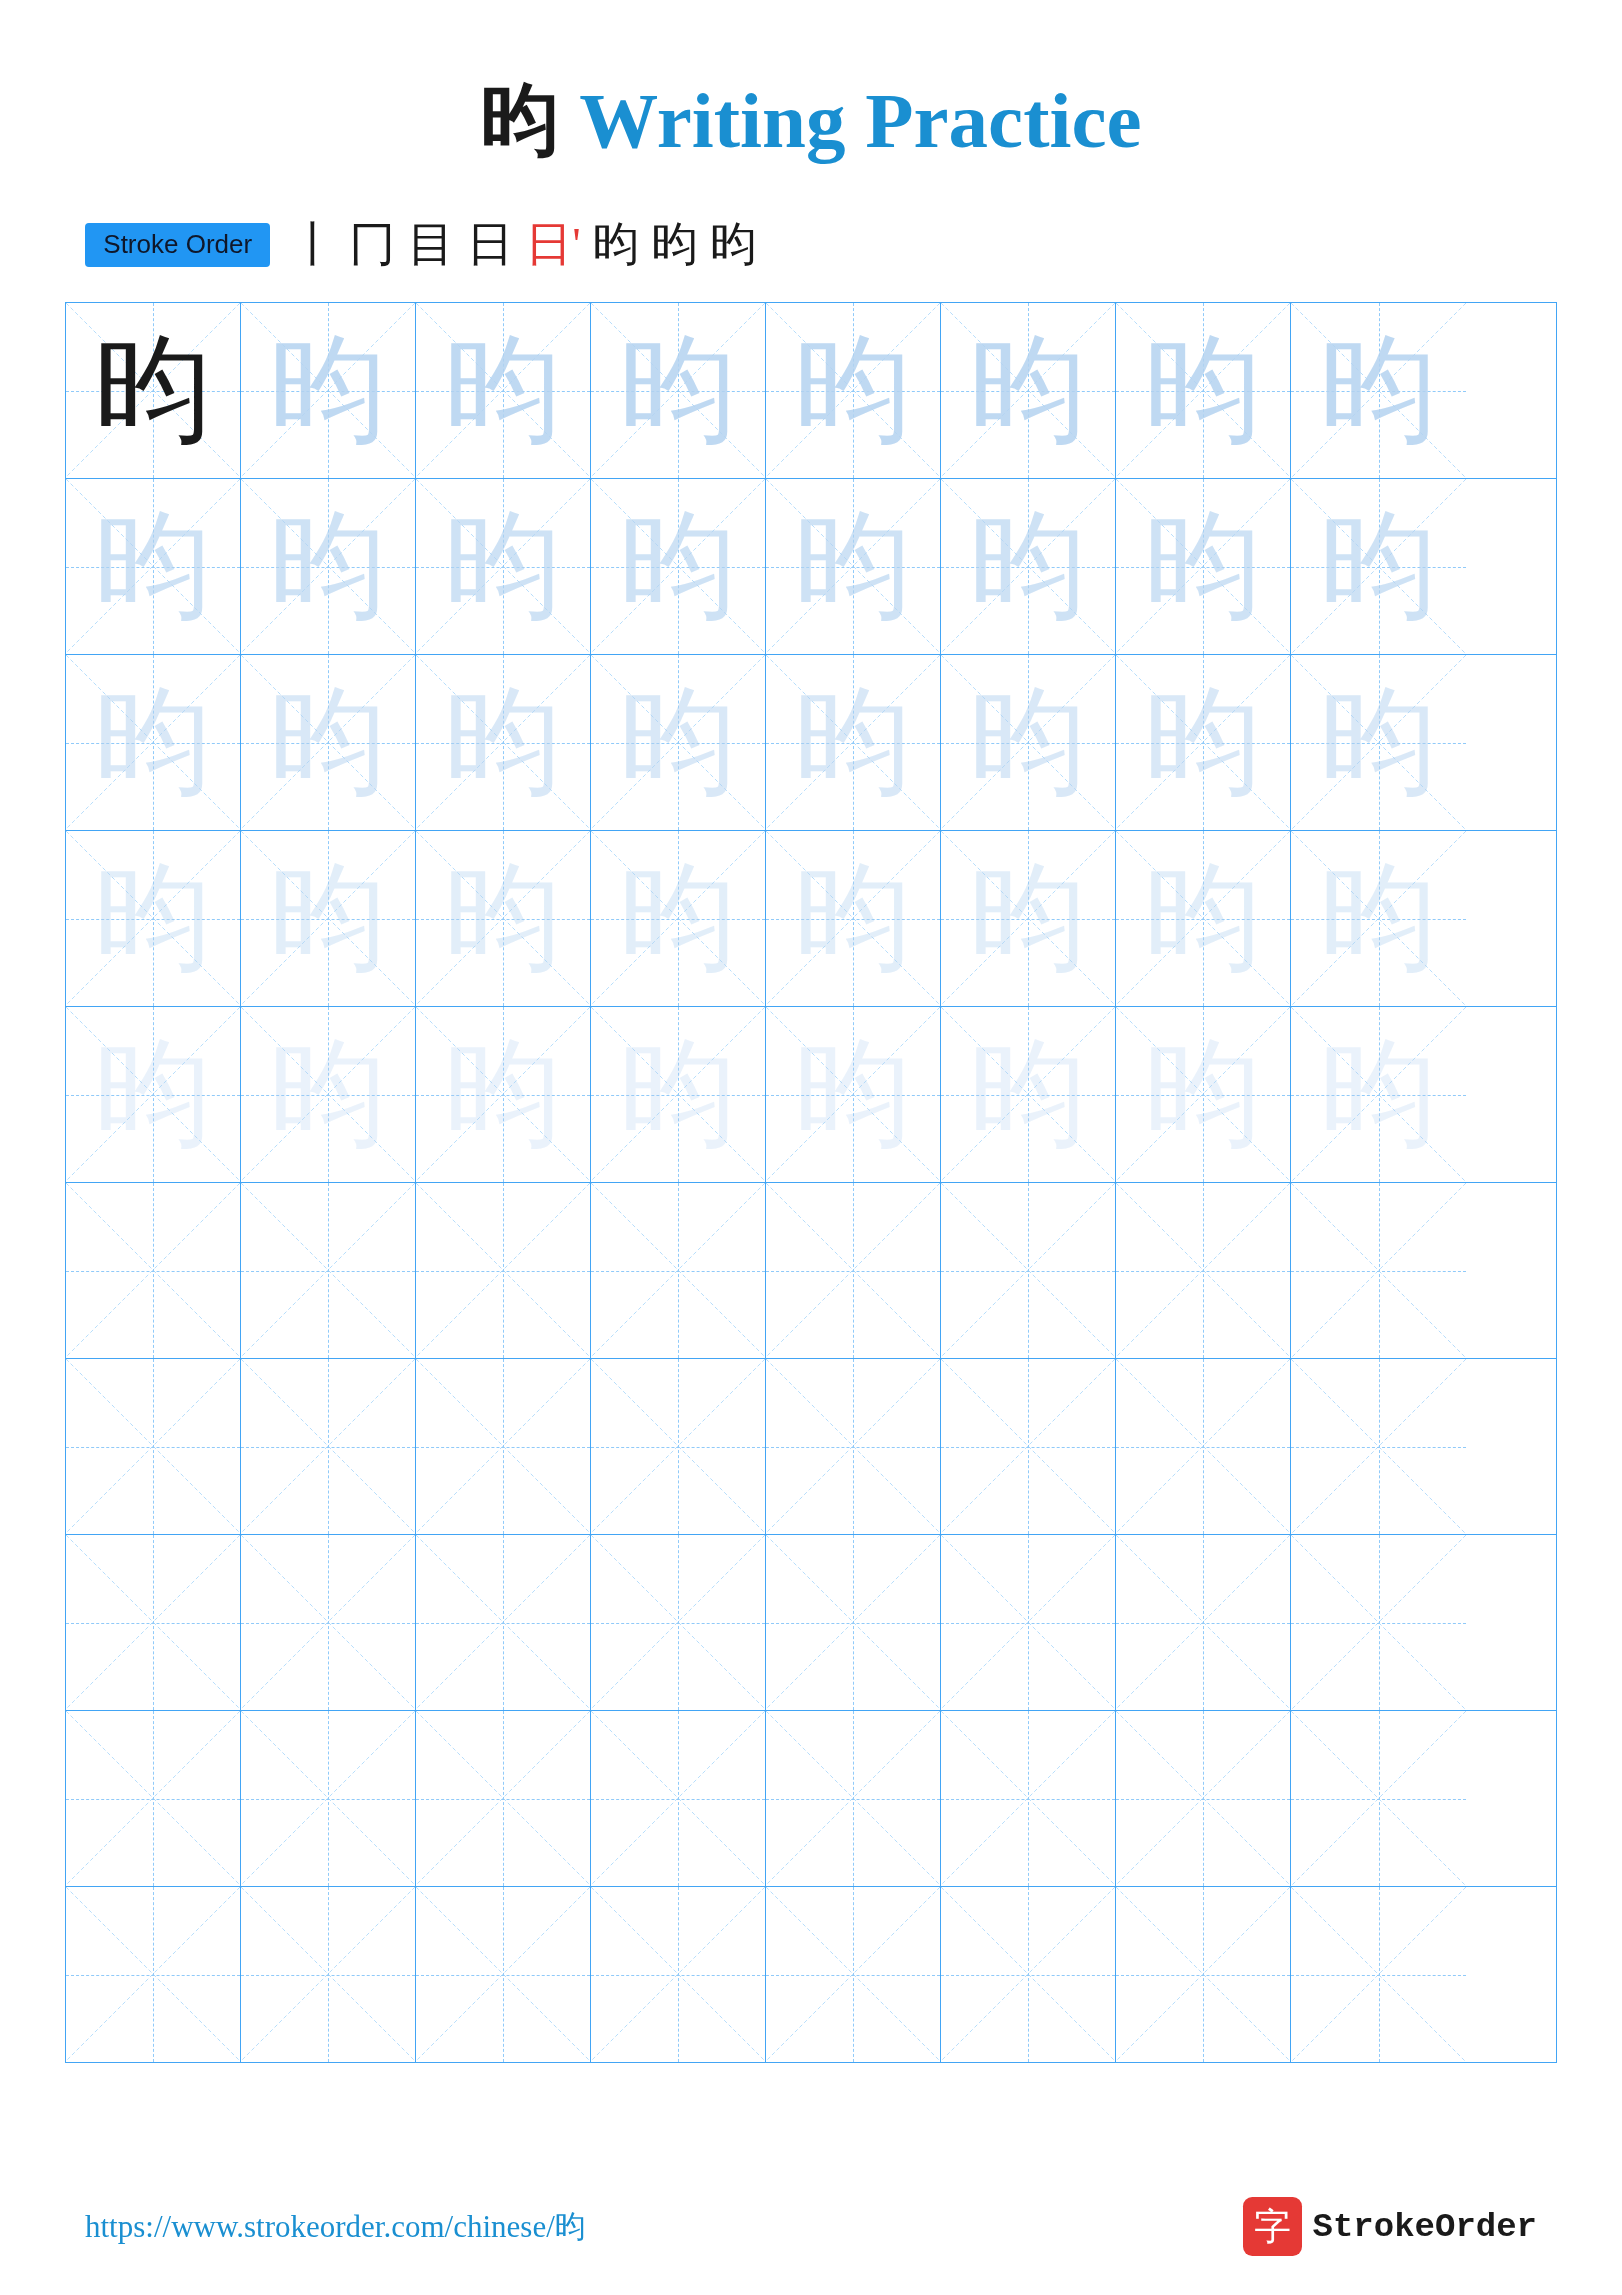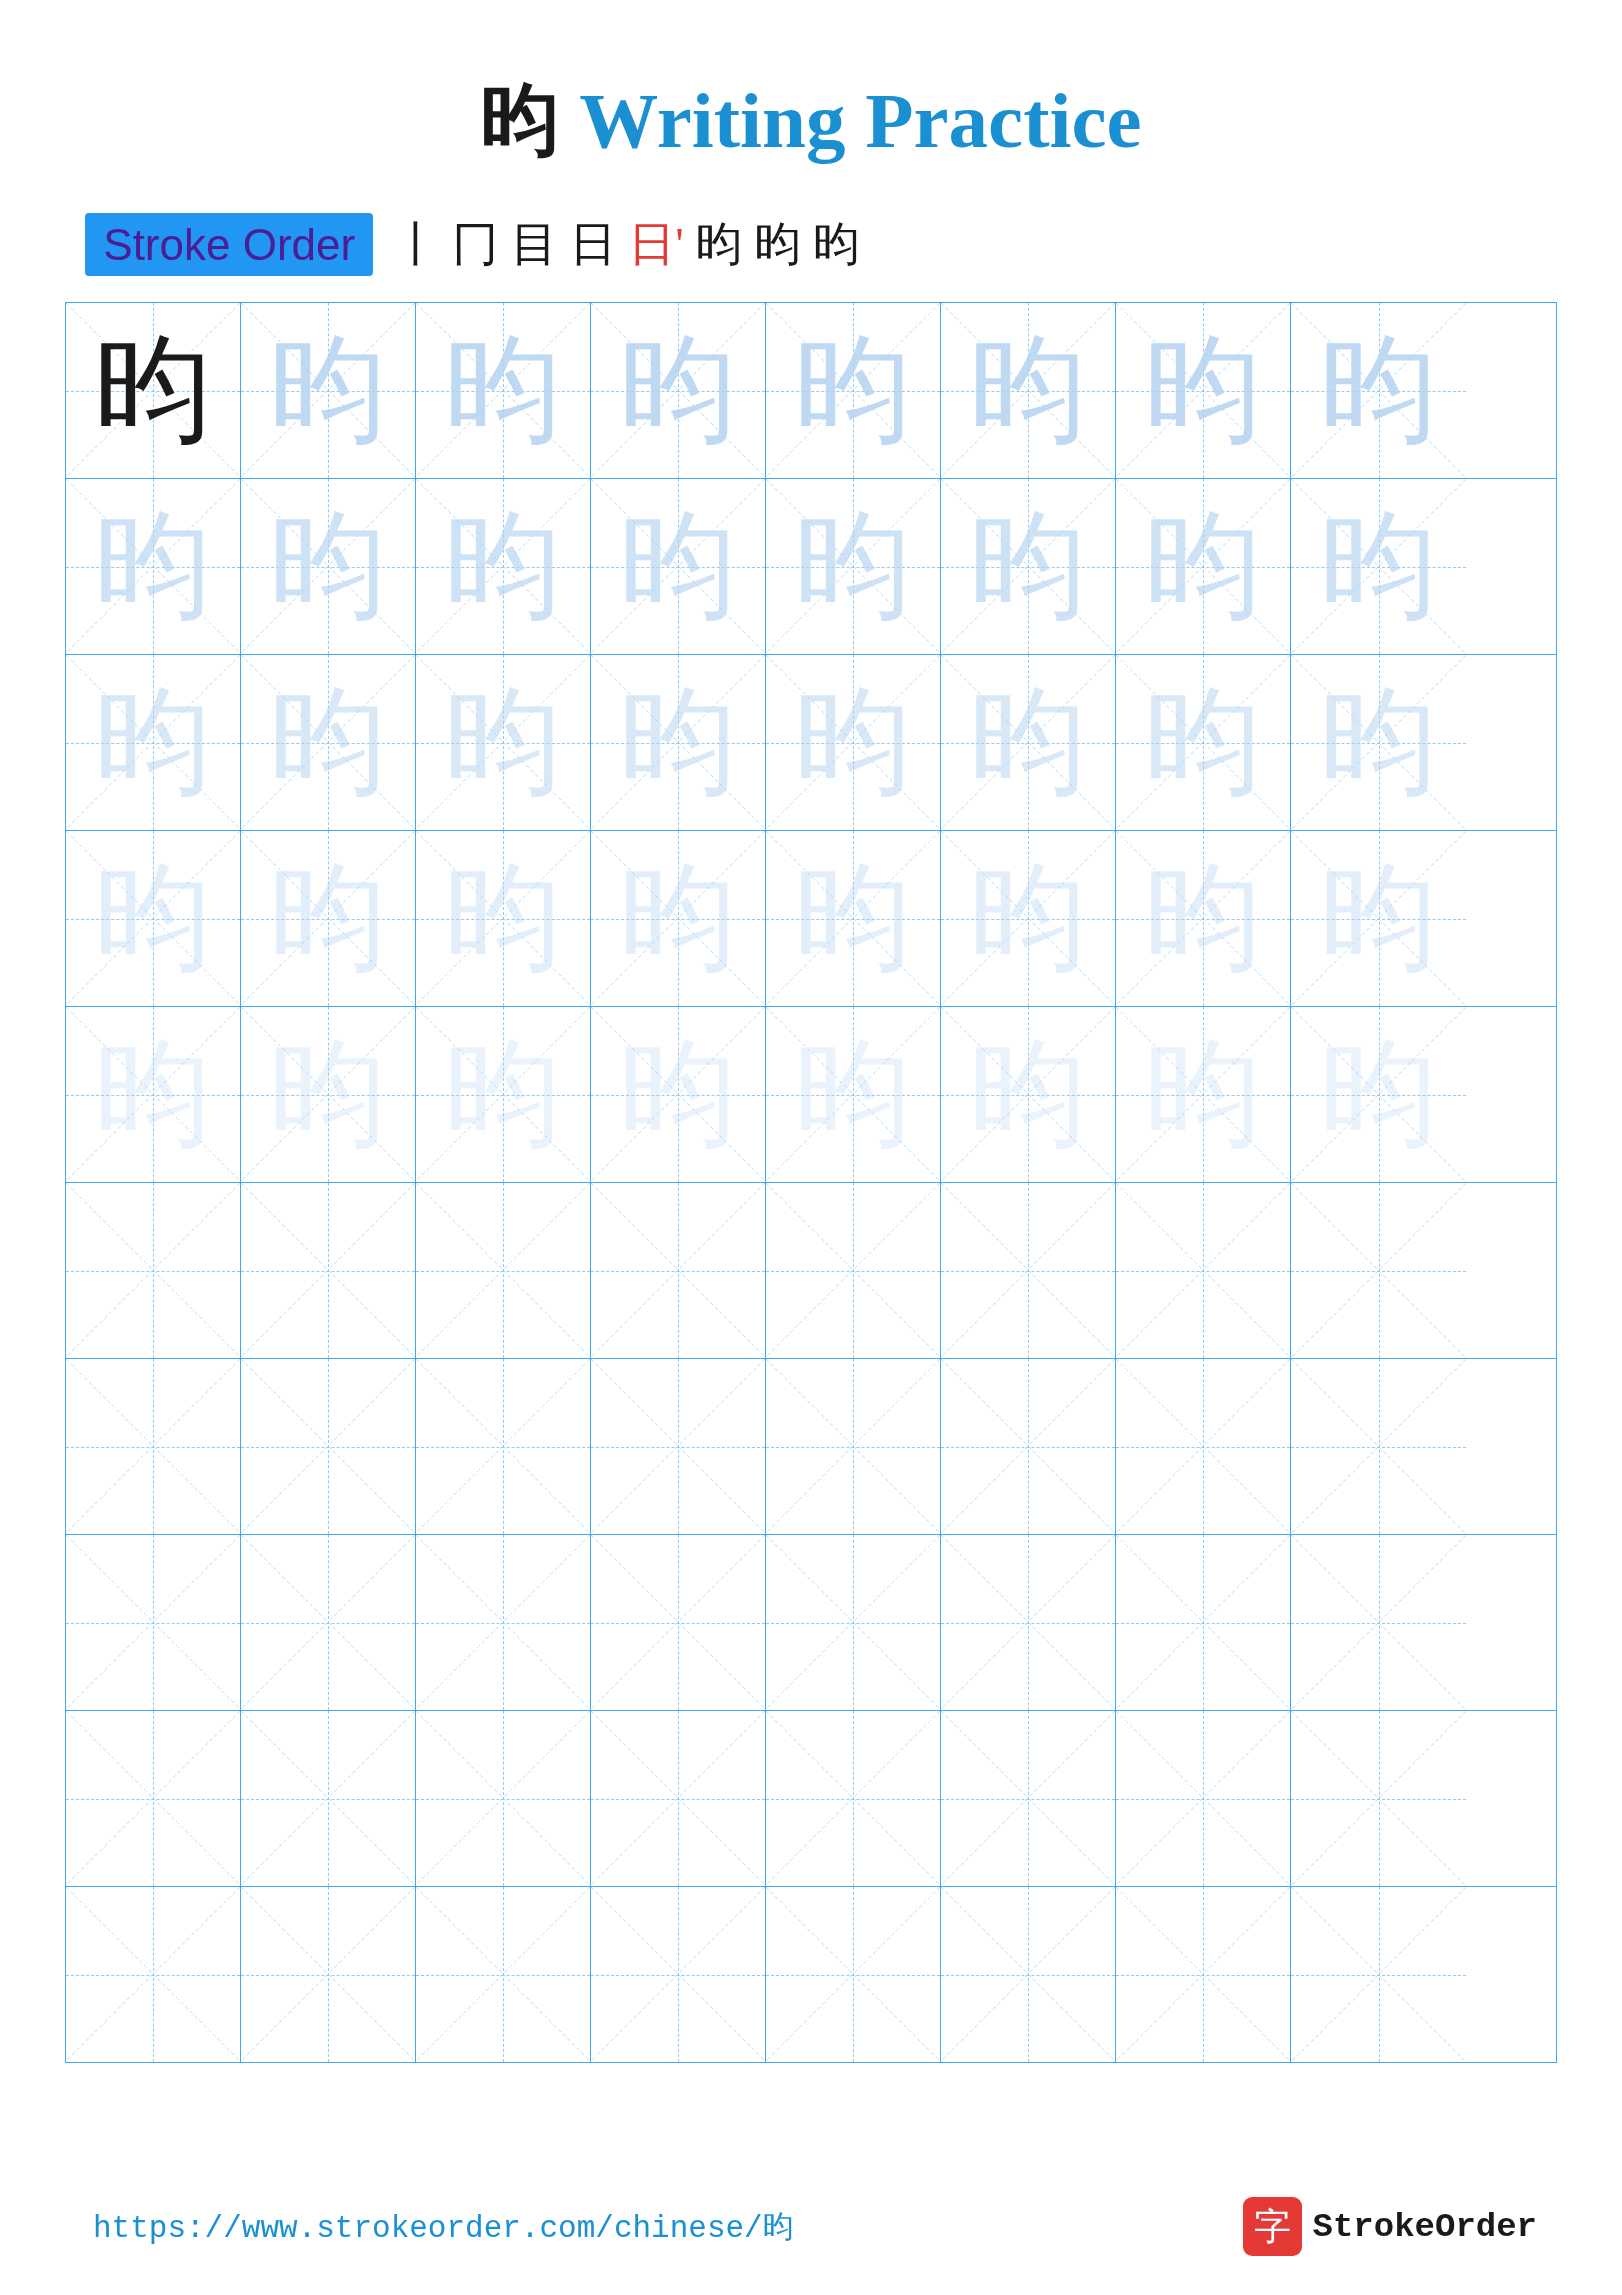--- a/index.html
+++ b/index.html
@@ -25,22 +25,22 @@
     .stroke-order-section {
       display: flex;
       align-items: center;
       padding-left: 85px;
       margin-bottom: 26px;
       gap: 19.6px;
     }
 
     .stroke-order-badge {
       background: #2196f3;
-      color: #4c1d95;
-      font-size: 44px;
+      color: #0f172a;
+      font-size: 26px;
       padding: 6.5px 18.3px;
       border-radius: 3.9px;
       font-family: sans-serif;
       font-weight: 500;
       white-space: nowrap;
     }
 
     .stroke-sequence {
       display: flex;
       align-items: center;
@@ -143,22 +143,21 @@
       left: 85px;
       right: 85px;
       display: flex;
       align-items: center;
       justify-content: space-between;
     }
 
     .footer-url {
       font-size: 31px;
       color: #1a8fd1;
-      font-family: Liberation Mono, monospace;
-      margin-left: 8px;
+      font-family: Liberation Serif, serif;
     }
 
     .footer-logo {
       display: flex;
       align-items: center;
       gap: 10.5px;
     }
 
     .logo-icon {
       width: 59px;

